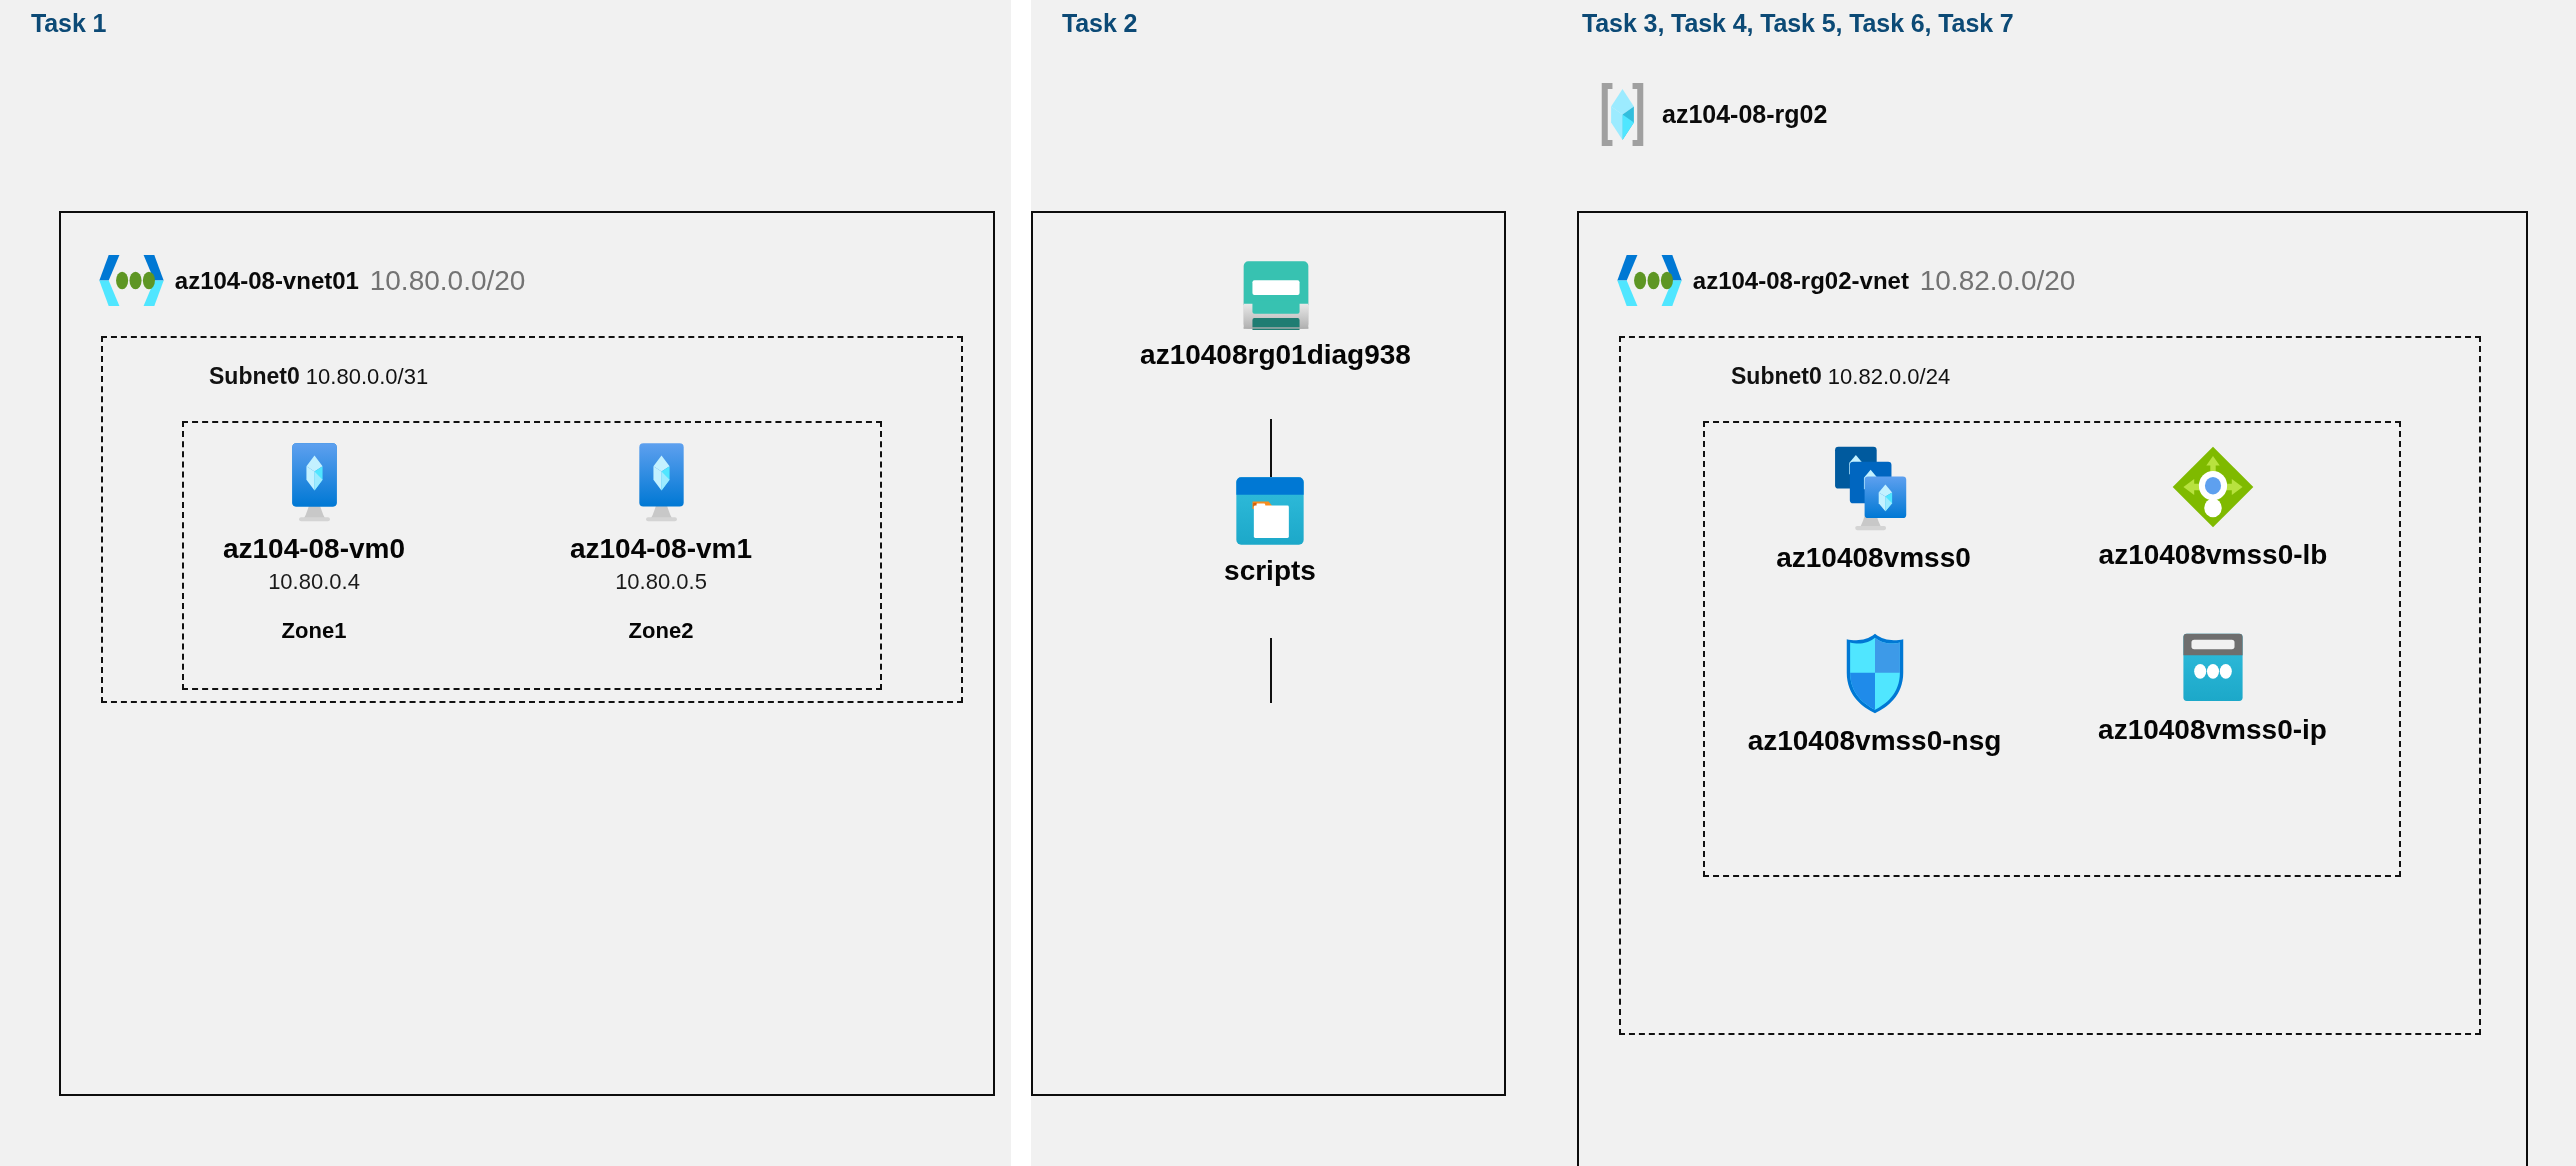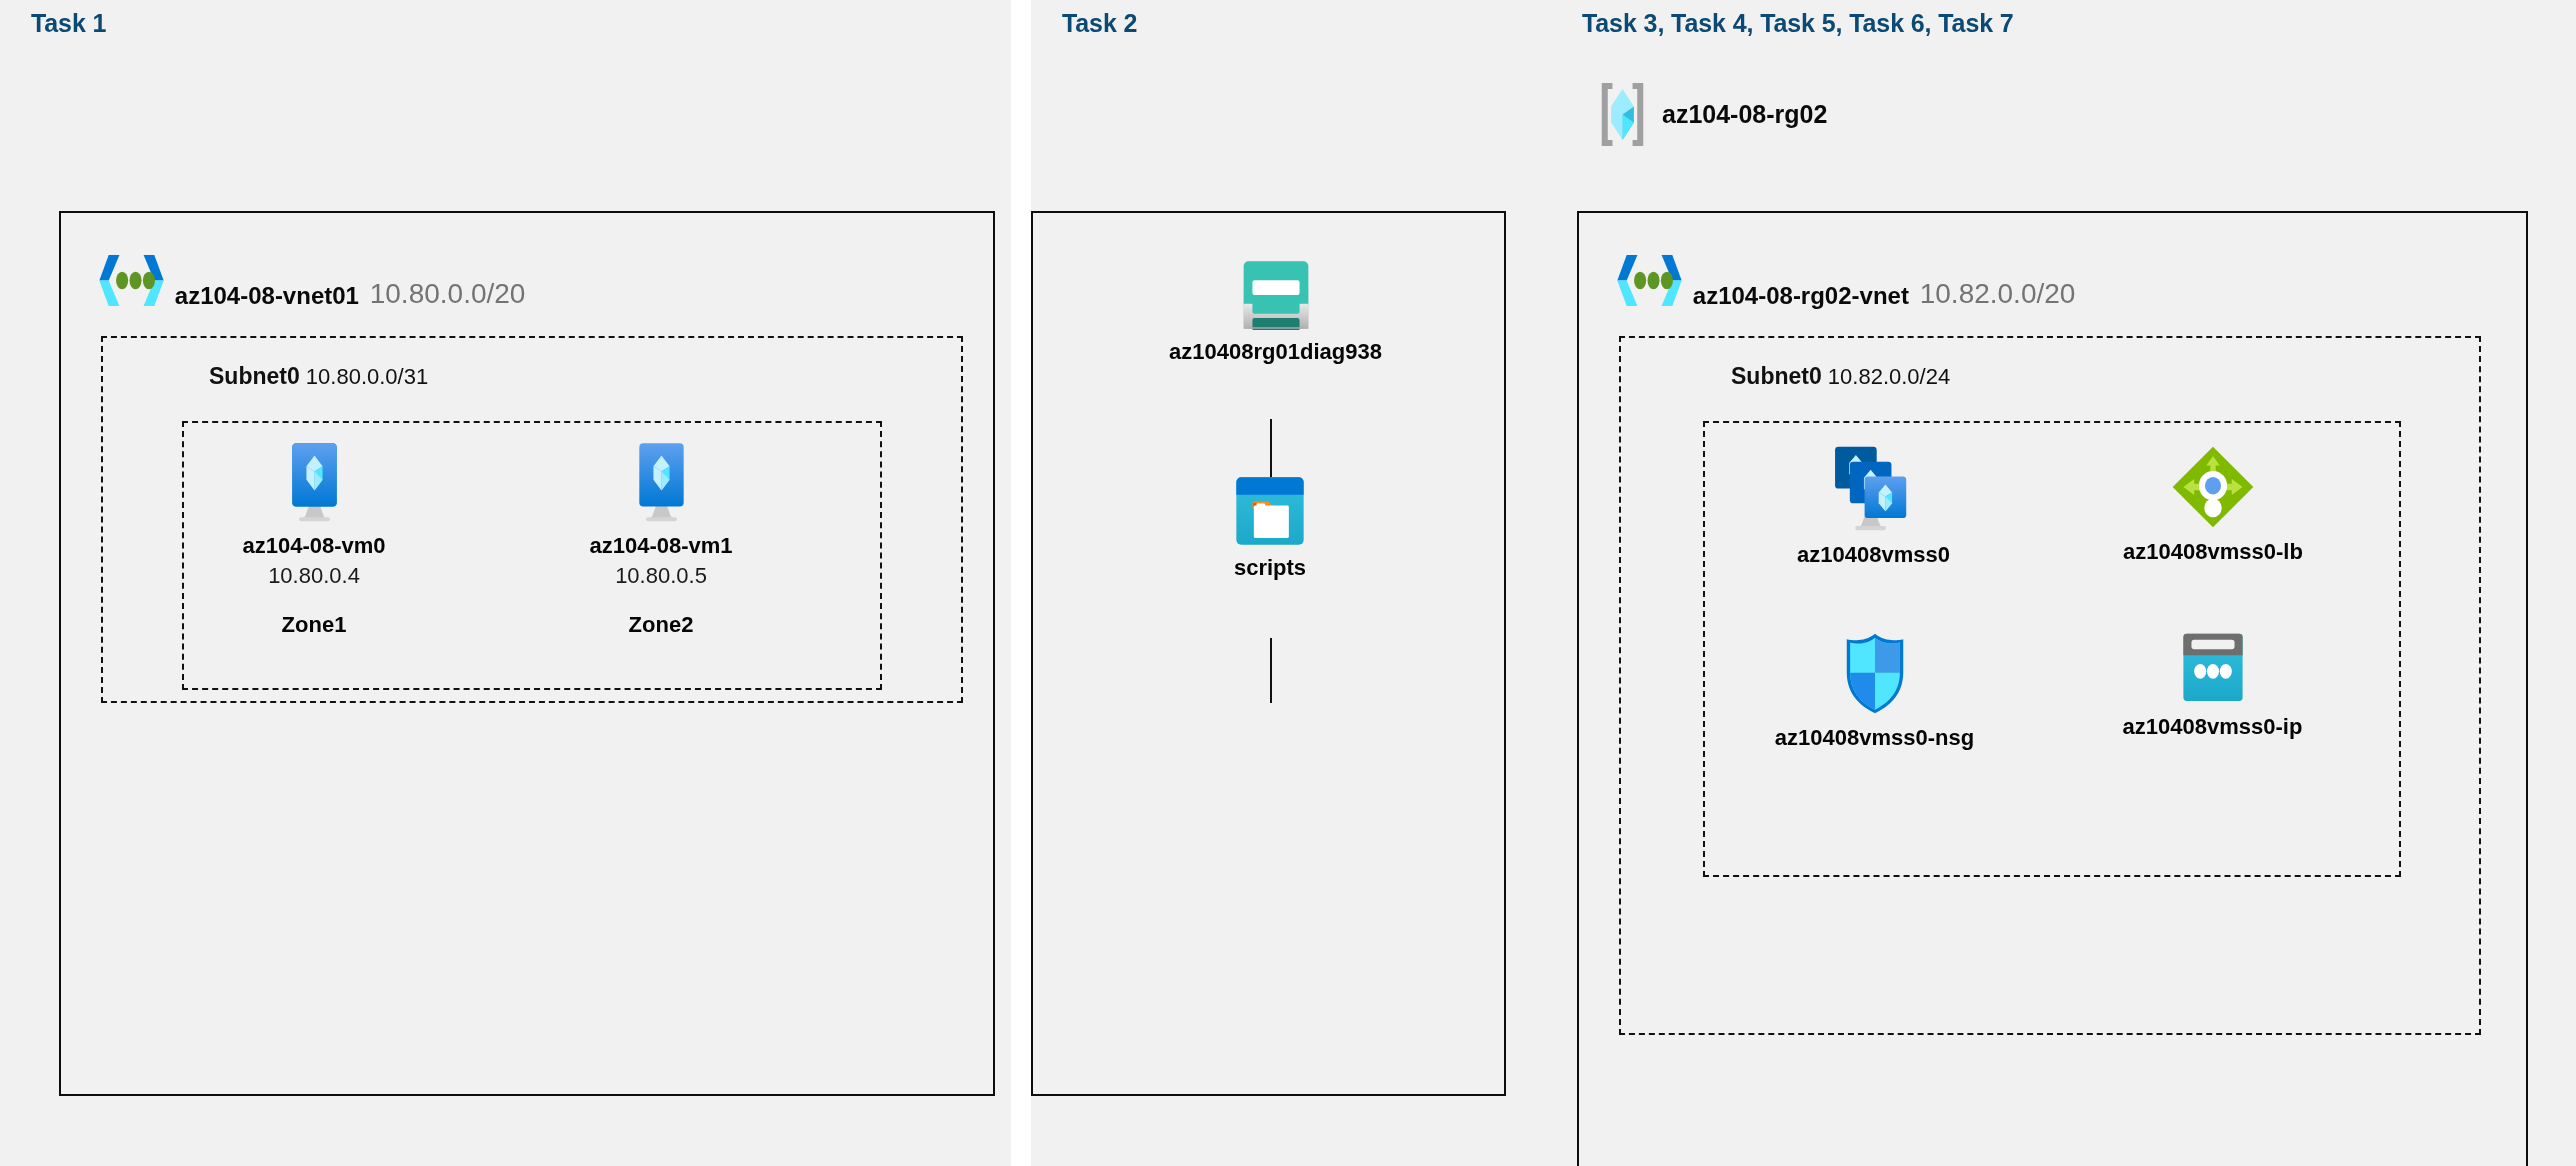--- a/index.html
+++ b/index.html
@@ -46,21 +46,21 @@
   
   .vnet-box {
     position: absolute;
     border: 2.7px solid #0d0d0d;
     box-sizing: border-box;
     background: #f1f1f1;
   }
   .vnet-header {
     position: absolute;
     display: flex;
-    align-items: flex-end;
+    align-items: center;
     gap: 10.8px;
     white-space: nowrap;
   }
   .vnet-name {
     font-weight: bold;
     font-size: 24px;
     color: #0a0a0a;
   }
   .vnet-cidr {
     font-size: 28px;
@@ -84,21 +84,21 @@
   
   .node {
     position: absolute;
     display: flex;
     flex-direction: column;
     align-items: center;
     white-space: nowrap;
   }
   .node-label {
     font-weight: bold;
-    font-size: 22px;
+    font-size: 28px;
     color: #050505;
     margin-top: 9.4px;
     text-align: right;
   }
   .node-sub {
     font-size: 22px;
     color: #1a1a1a;
     margin-top: 4px;
     text-align: center;
   }

